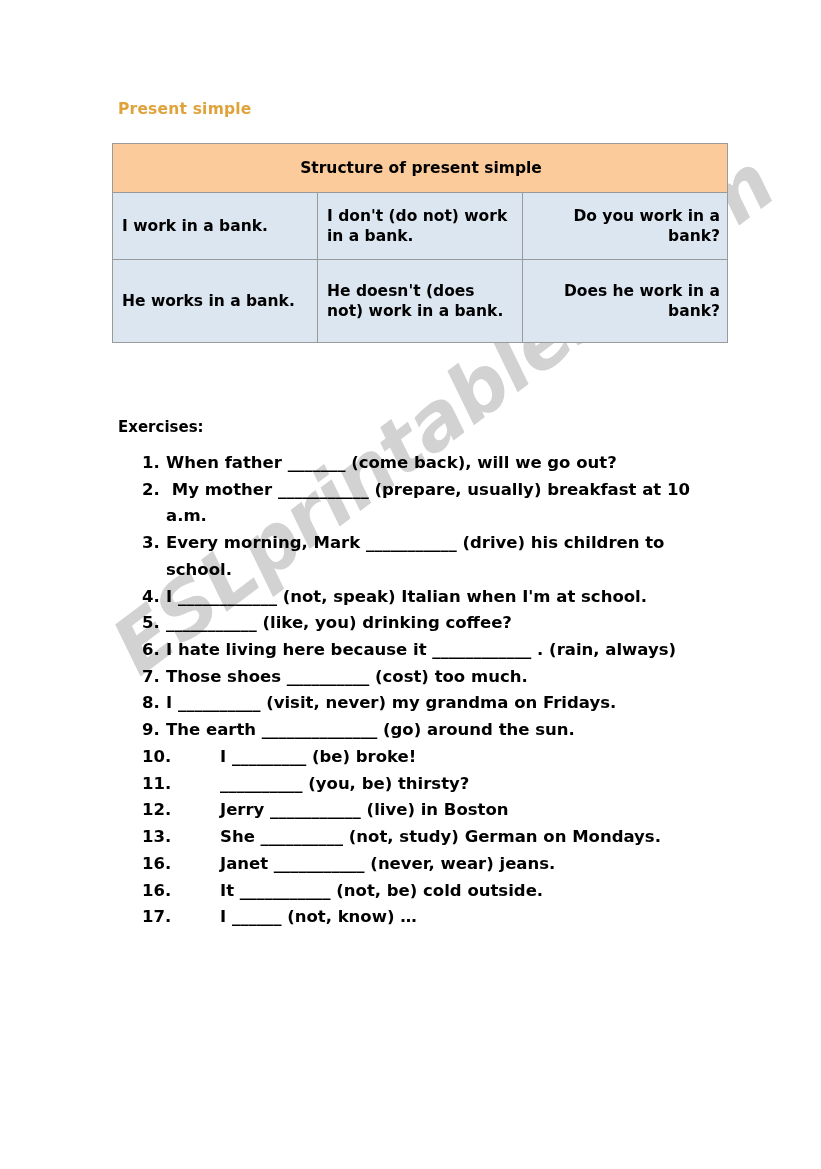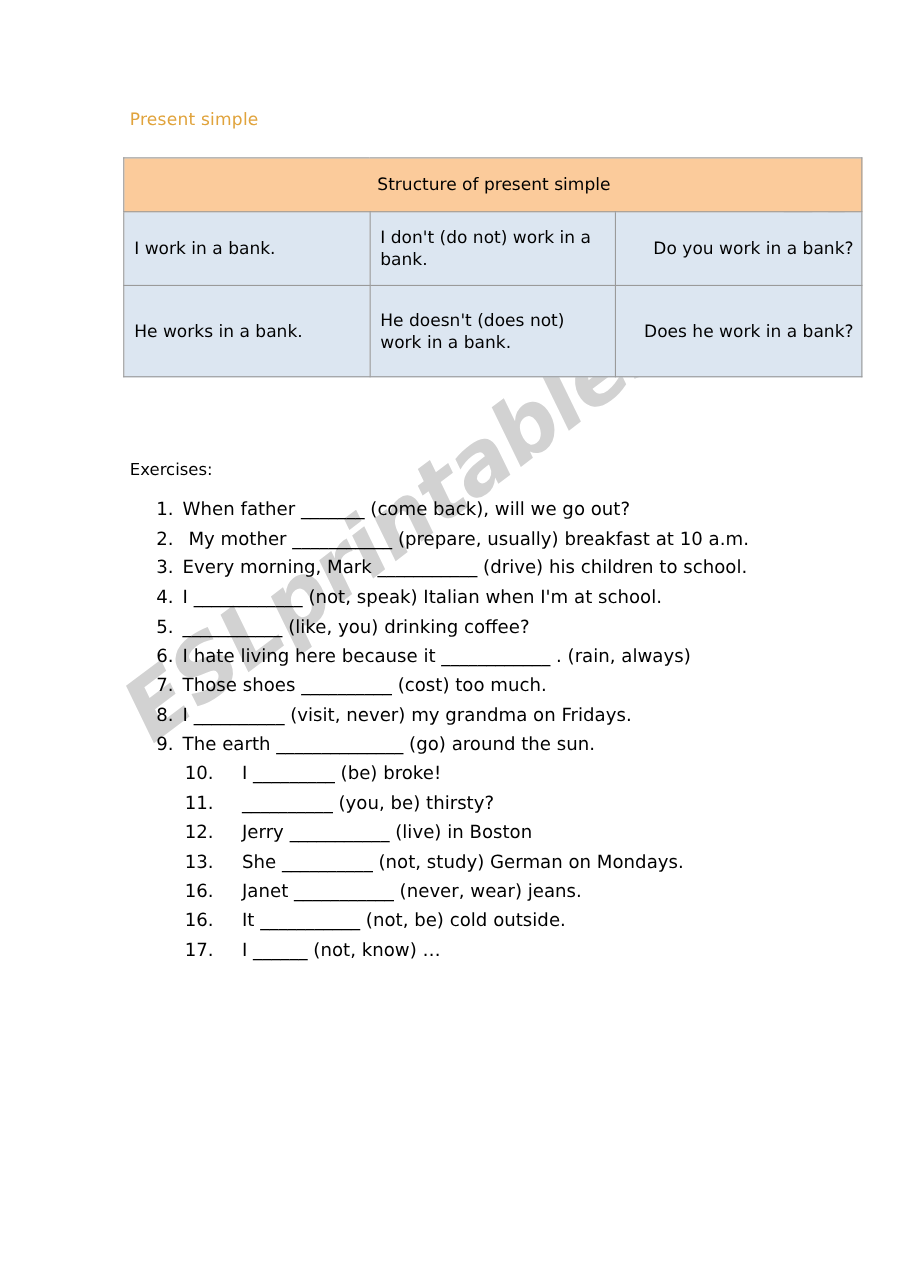--- a/index.html
+++ b/index.html
@@ -39,37 +39,38 @@
     transform-origin: 0 0;
     letter-spacing: -1px;
   }
 
   
   #page {
     position: absolute;
     left: 0; top: 0;
     width: 821px; height: 1169px;
     z-index: 10;
+    font-weight: bold;
   }
 
   #worksheet-title {
     position: absolute;
     left: 118px;
     top: 100px;
     font-size: 15.5px;
     color: #e0a33c;
     letter-spacing: 0.2px;
   }
 
   
   #structure-table {
     position: absolute;
     left: 112px;
     top: 143px;
-    width: 672px;
+    width: 616px;
     border-collapse: collapse;
     table-layout: fixed;
   }
   #structure-table td {
     border: 1px solid #9a9a9a;
     vertical-align: middle;
     padding: 8px 7px 8px 9px;
     font-size: 15.5px;
     line-height: 1.32;
   }
@@ -108,21 +109,21 @@
     align-items: flex-start;
     font-size: 16.5px;
     line-height: 1.62;
     margin-bottom: 0px;
   }
   .ex-num {
     flex: 0 0 auto;
     white-space: pre;
   }
   .ex-num.narrow { width: 24px; }
-  .ex-num.wide   { width: 78px; text-align: center; }
+  .ex-num.wide   { width: 78px; }
   .ex-text {
     flex: 1 1 auto;
     white-space: pre-wrap;
   }
   .exercise-item.hang .ex-text {
     text-indent: 0;
   }
 </style>
 </head>
 <body>

